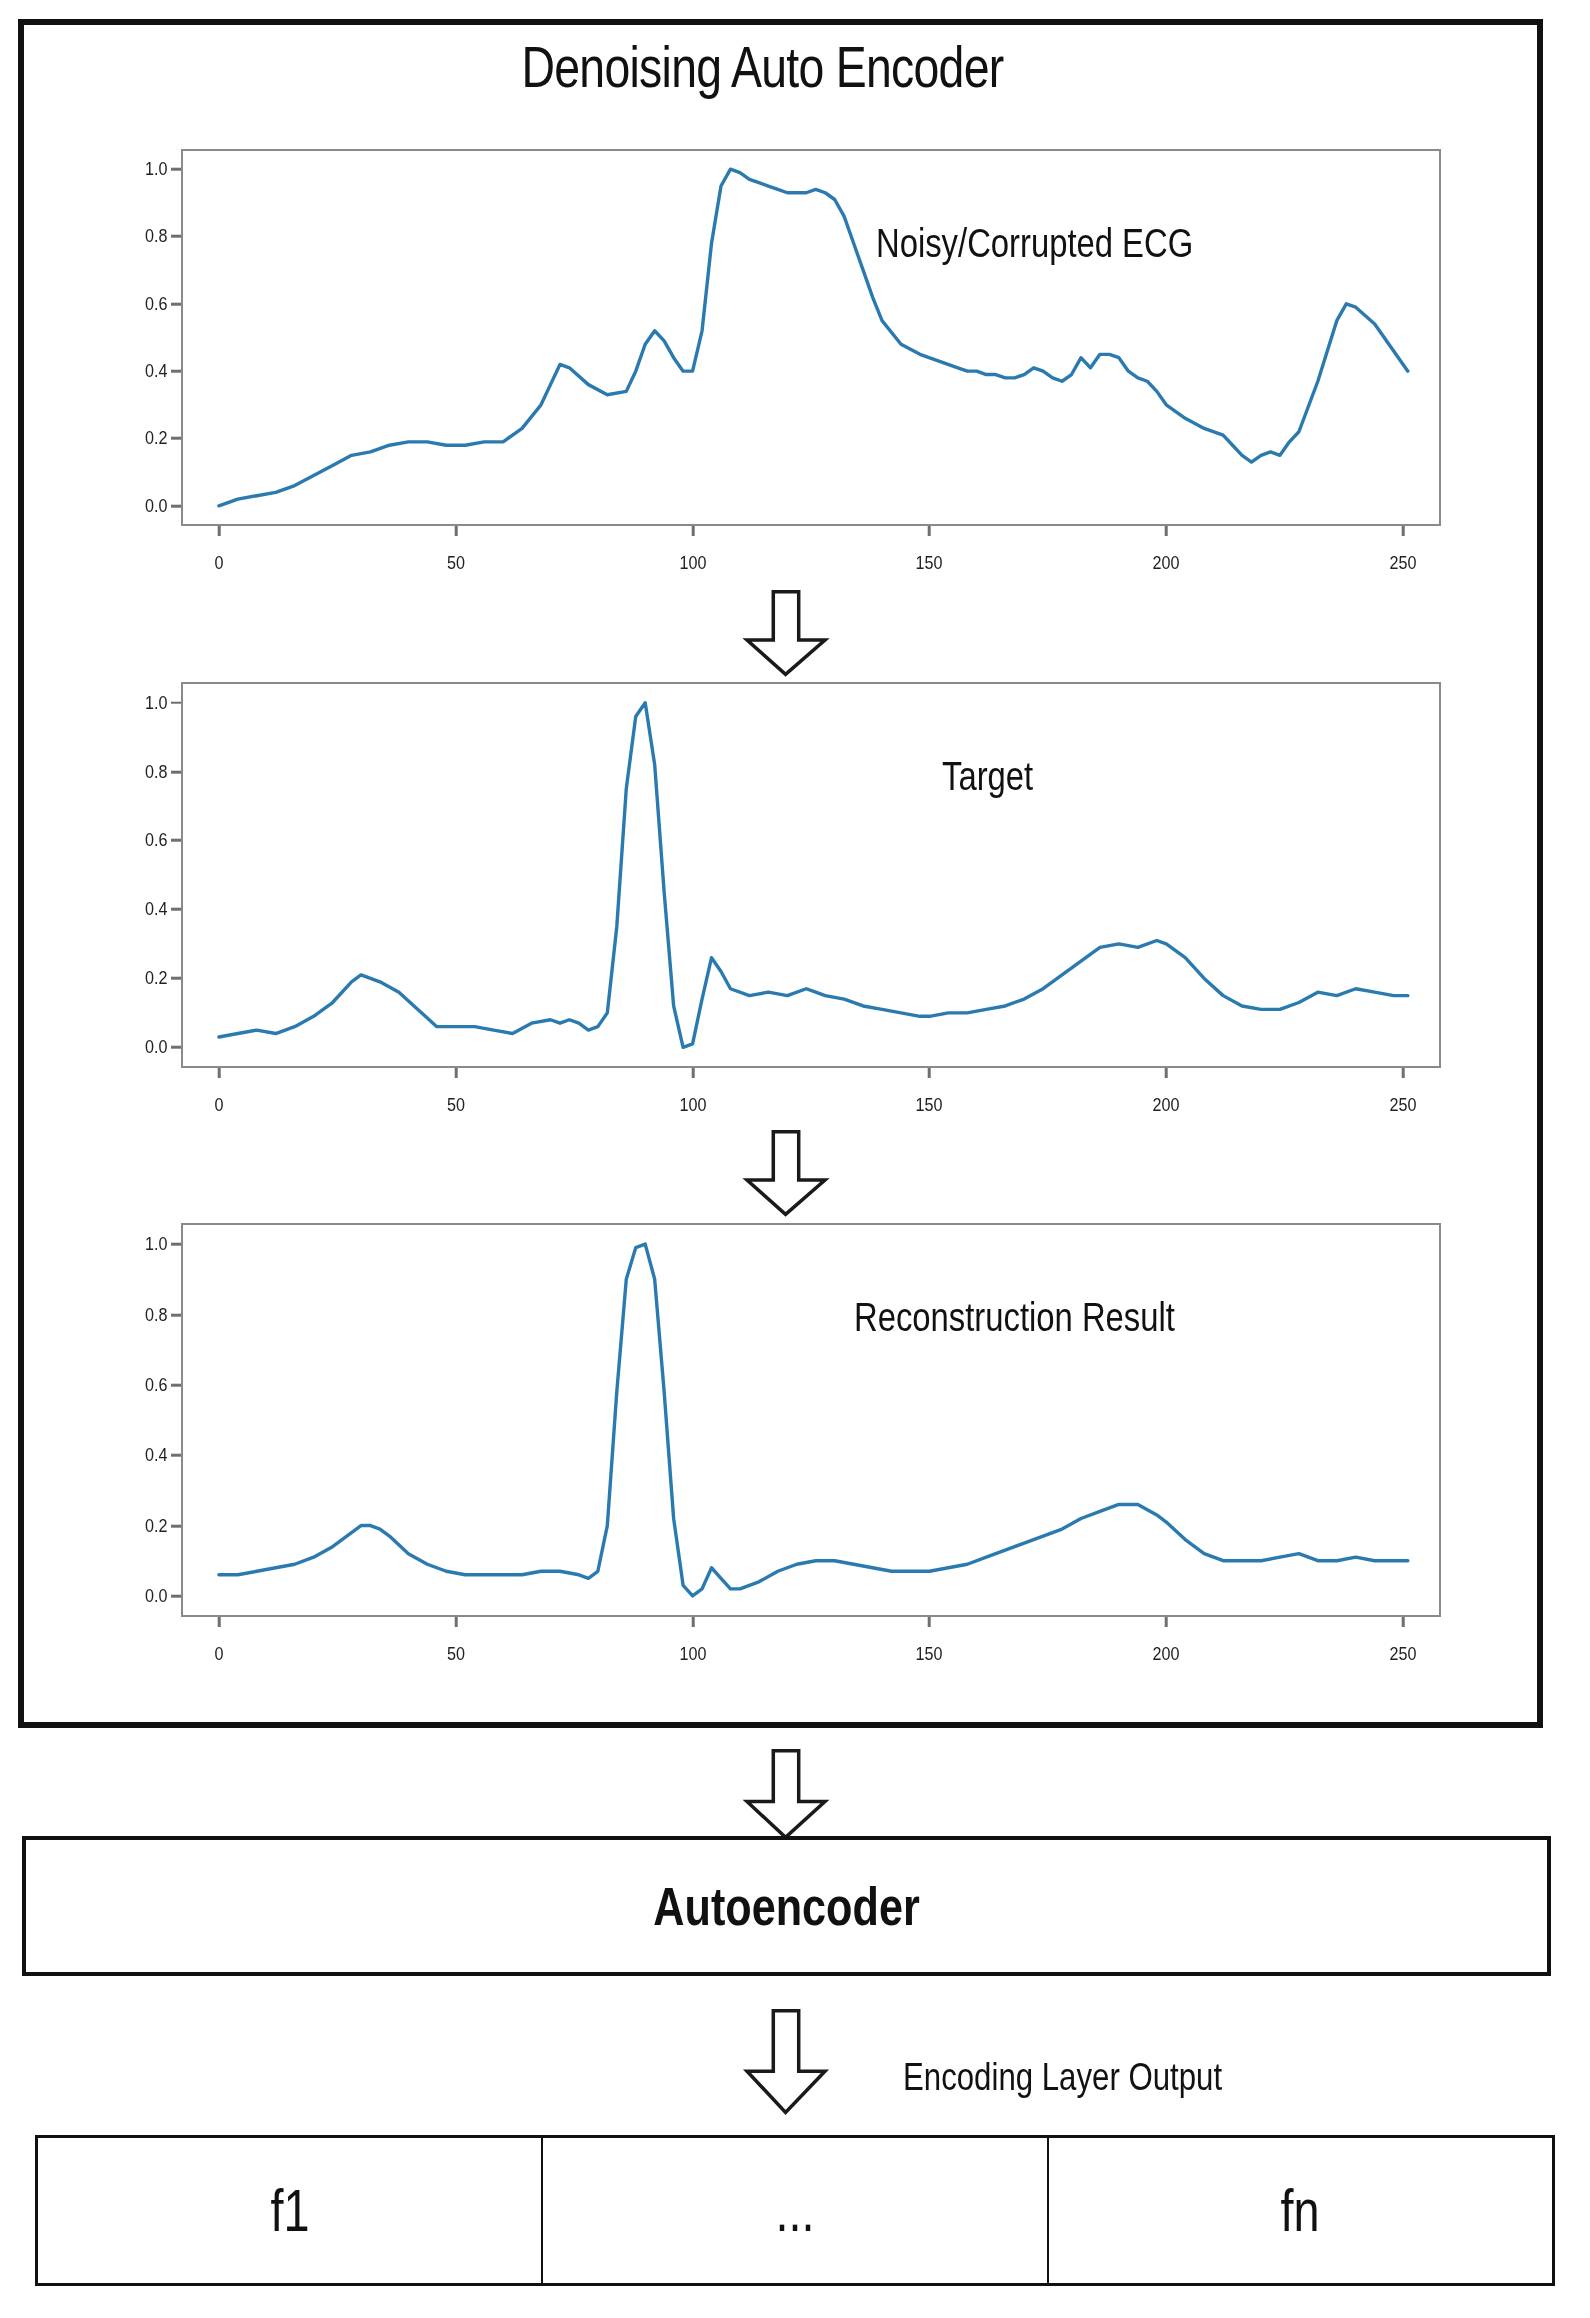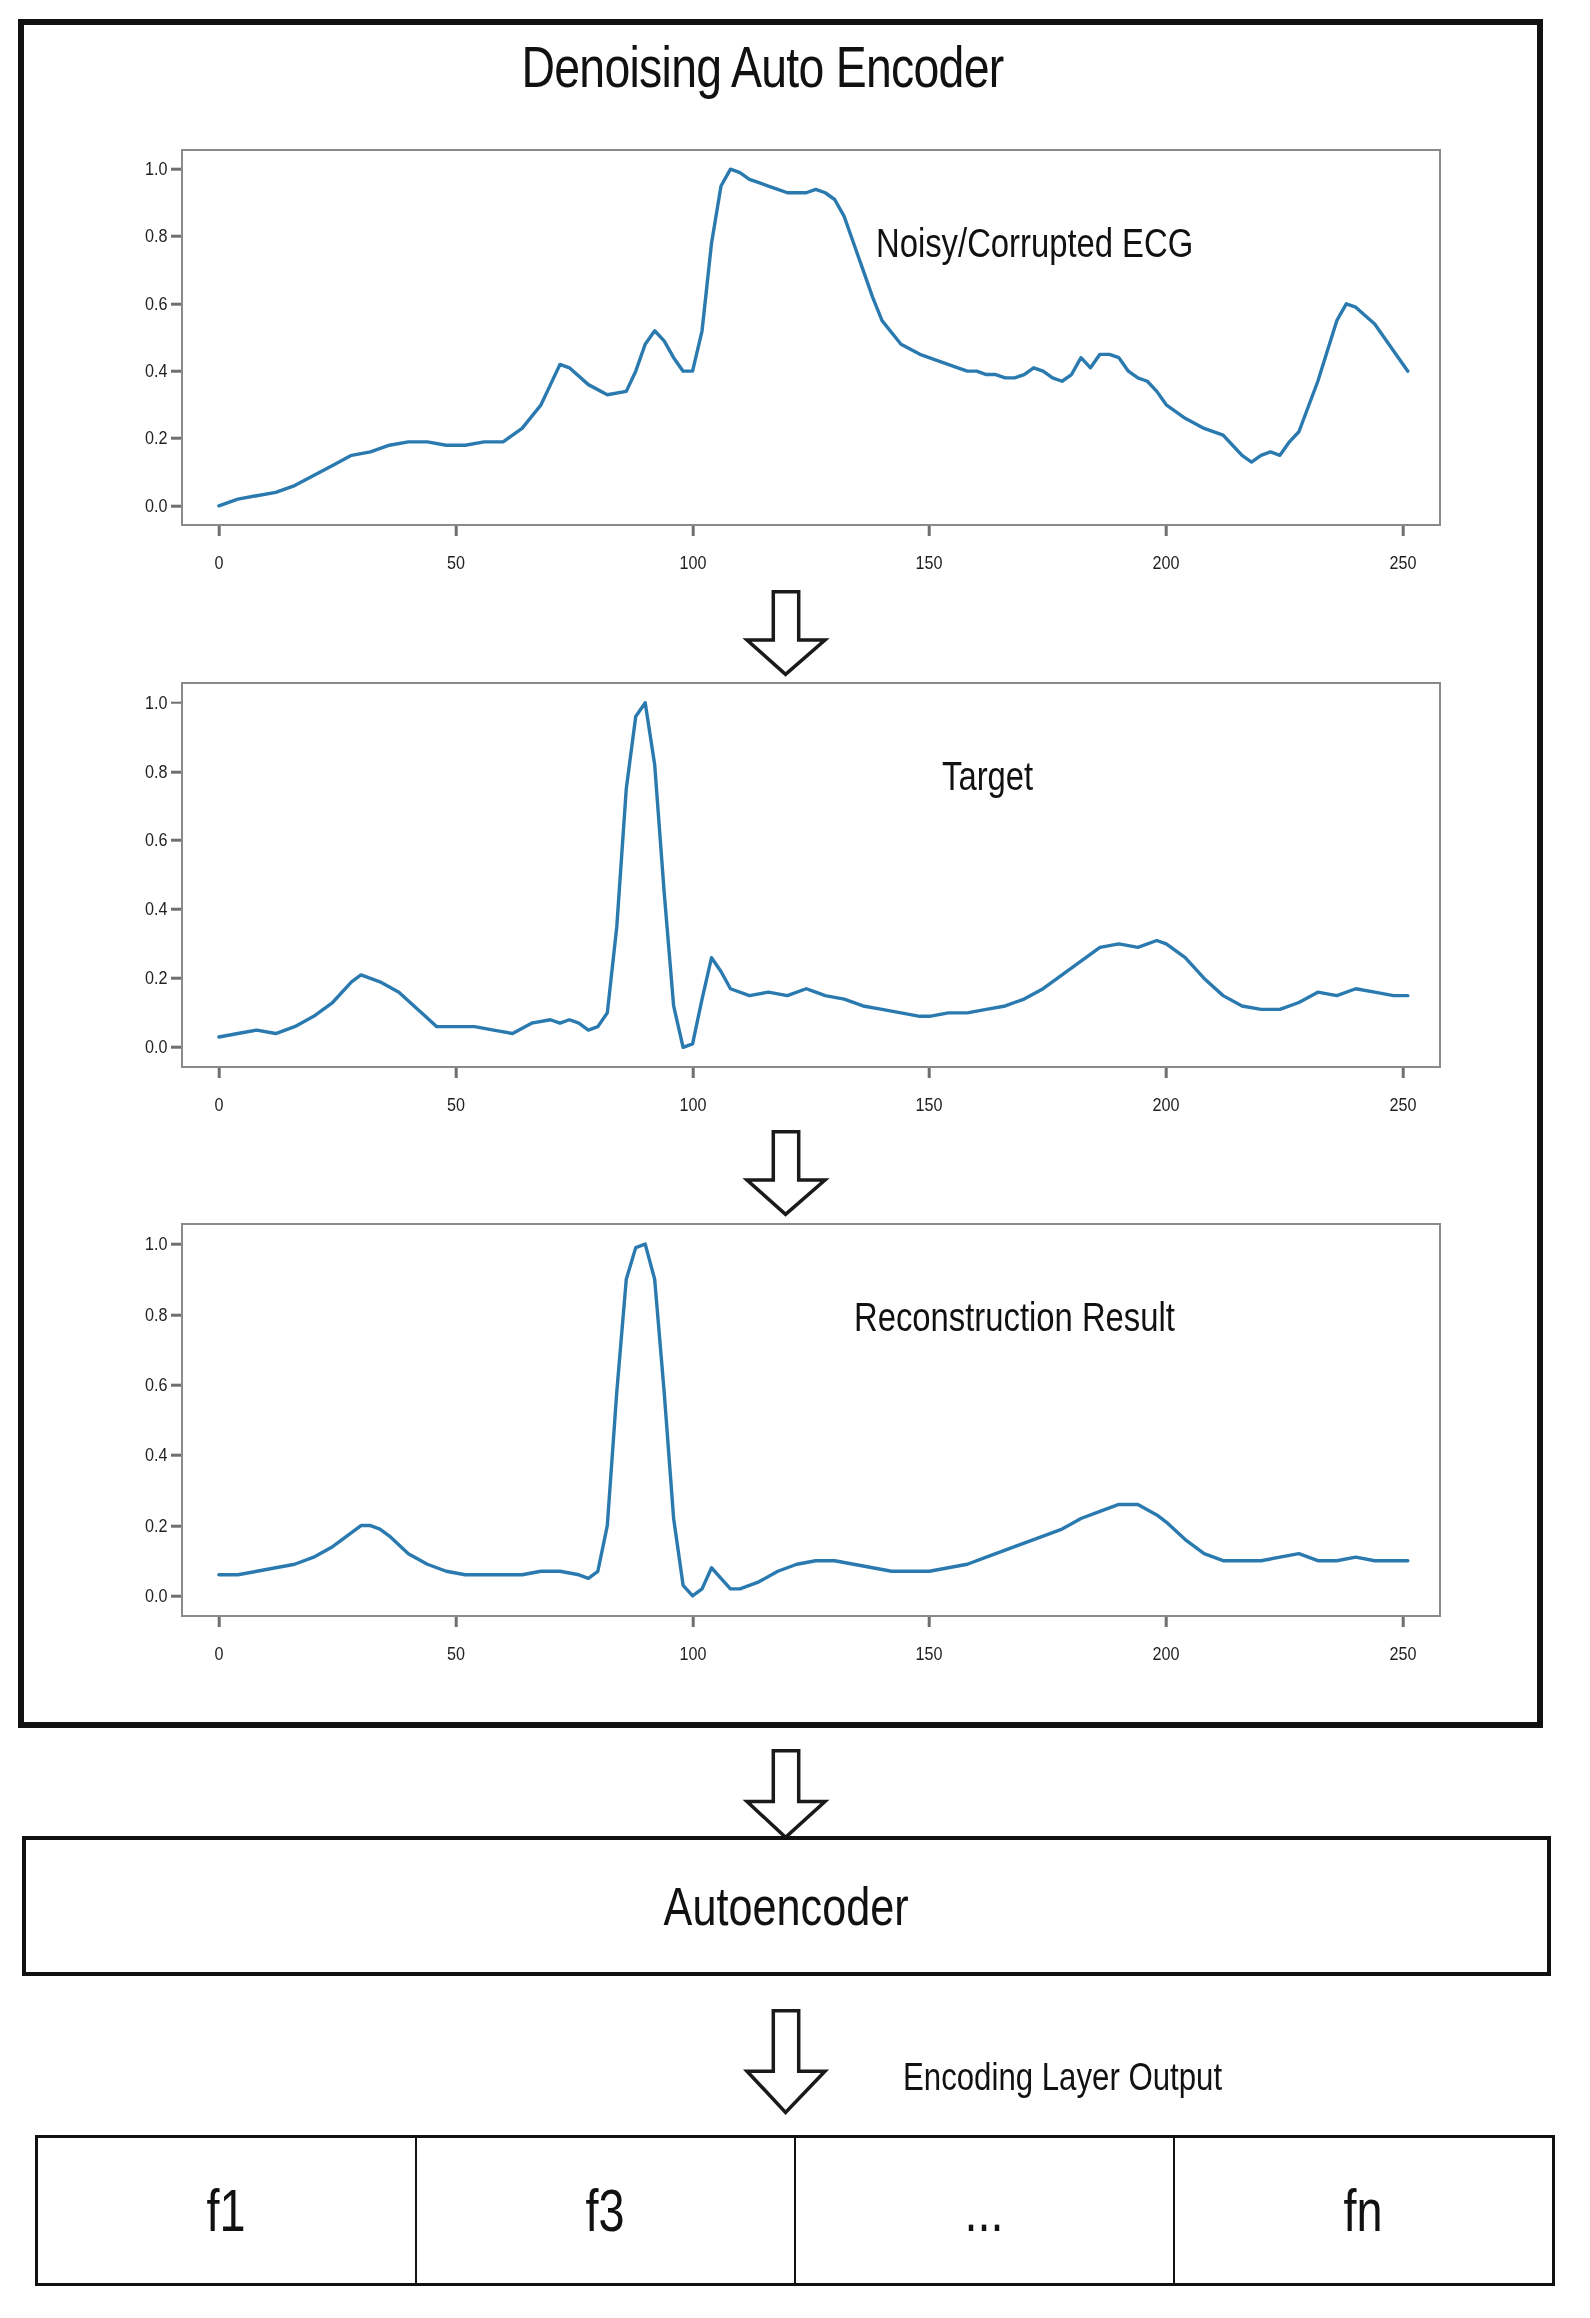--- a/index.html
+++ b/index.html
@@ -39,21 +39,21 @@
 
   .panel-label{
     position:absolute;font-size:40px;color:#111;white-space:nowrap;
     transform:scaleX(0.82);transform-origin:0 50%;
   }
 
   .arrow{position:absolute;}
   .arrow svg{display:block;width:100%;height:100%;}
 
   .wide-box{
-    position:absolute;border:4.4px solid #111;box-sizing:border-box;background:#fff;
+    position:absolute;border:4.4px solid #111;box-sizing:border-box;background:#fff;font-weight:bold;
   }
   .wide-box .wb-label{
     position:absolute;left:0;top:0;width:100%;height:100%;
     display:flex;align-items:center;justify-content:center;
     font-size:54px;color:#111;
   }
   .wb-label span{display:inline-block;transform:scaleX(0.80);transform-origin:50% 50%;}
 
   .encoding-note{
     position:absolute;font-size:39px;color:#111;white-space:nowrap;
@@ -204,22 +204,19 @@
   </svg>
 </div>
 
 <div class="encoding-note" style="left:903px;top:2055px;">Encoding Layer Output</div>
 
 <div class="feature-row" id="feature-row" style="left:35px;top:2135px;width:1520px;height:151px;">
     <div class="feature-cell">
       <span>f1</span>
     </div>
     <div class="feature-cell">
-      <span>f3</span>
-    </div>
-    <div class="feature-cell">
       <span>...</span>
     </div>
     <div class="feature-cell">
       <span>fn</span>
     </div>
   </div>
 
 
 </body></html>

